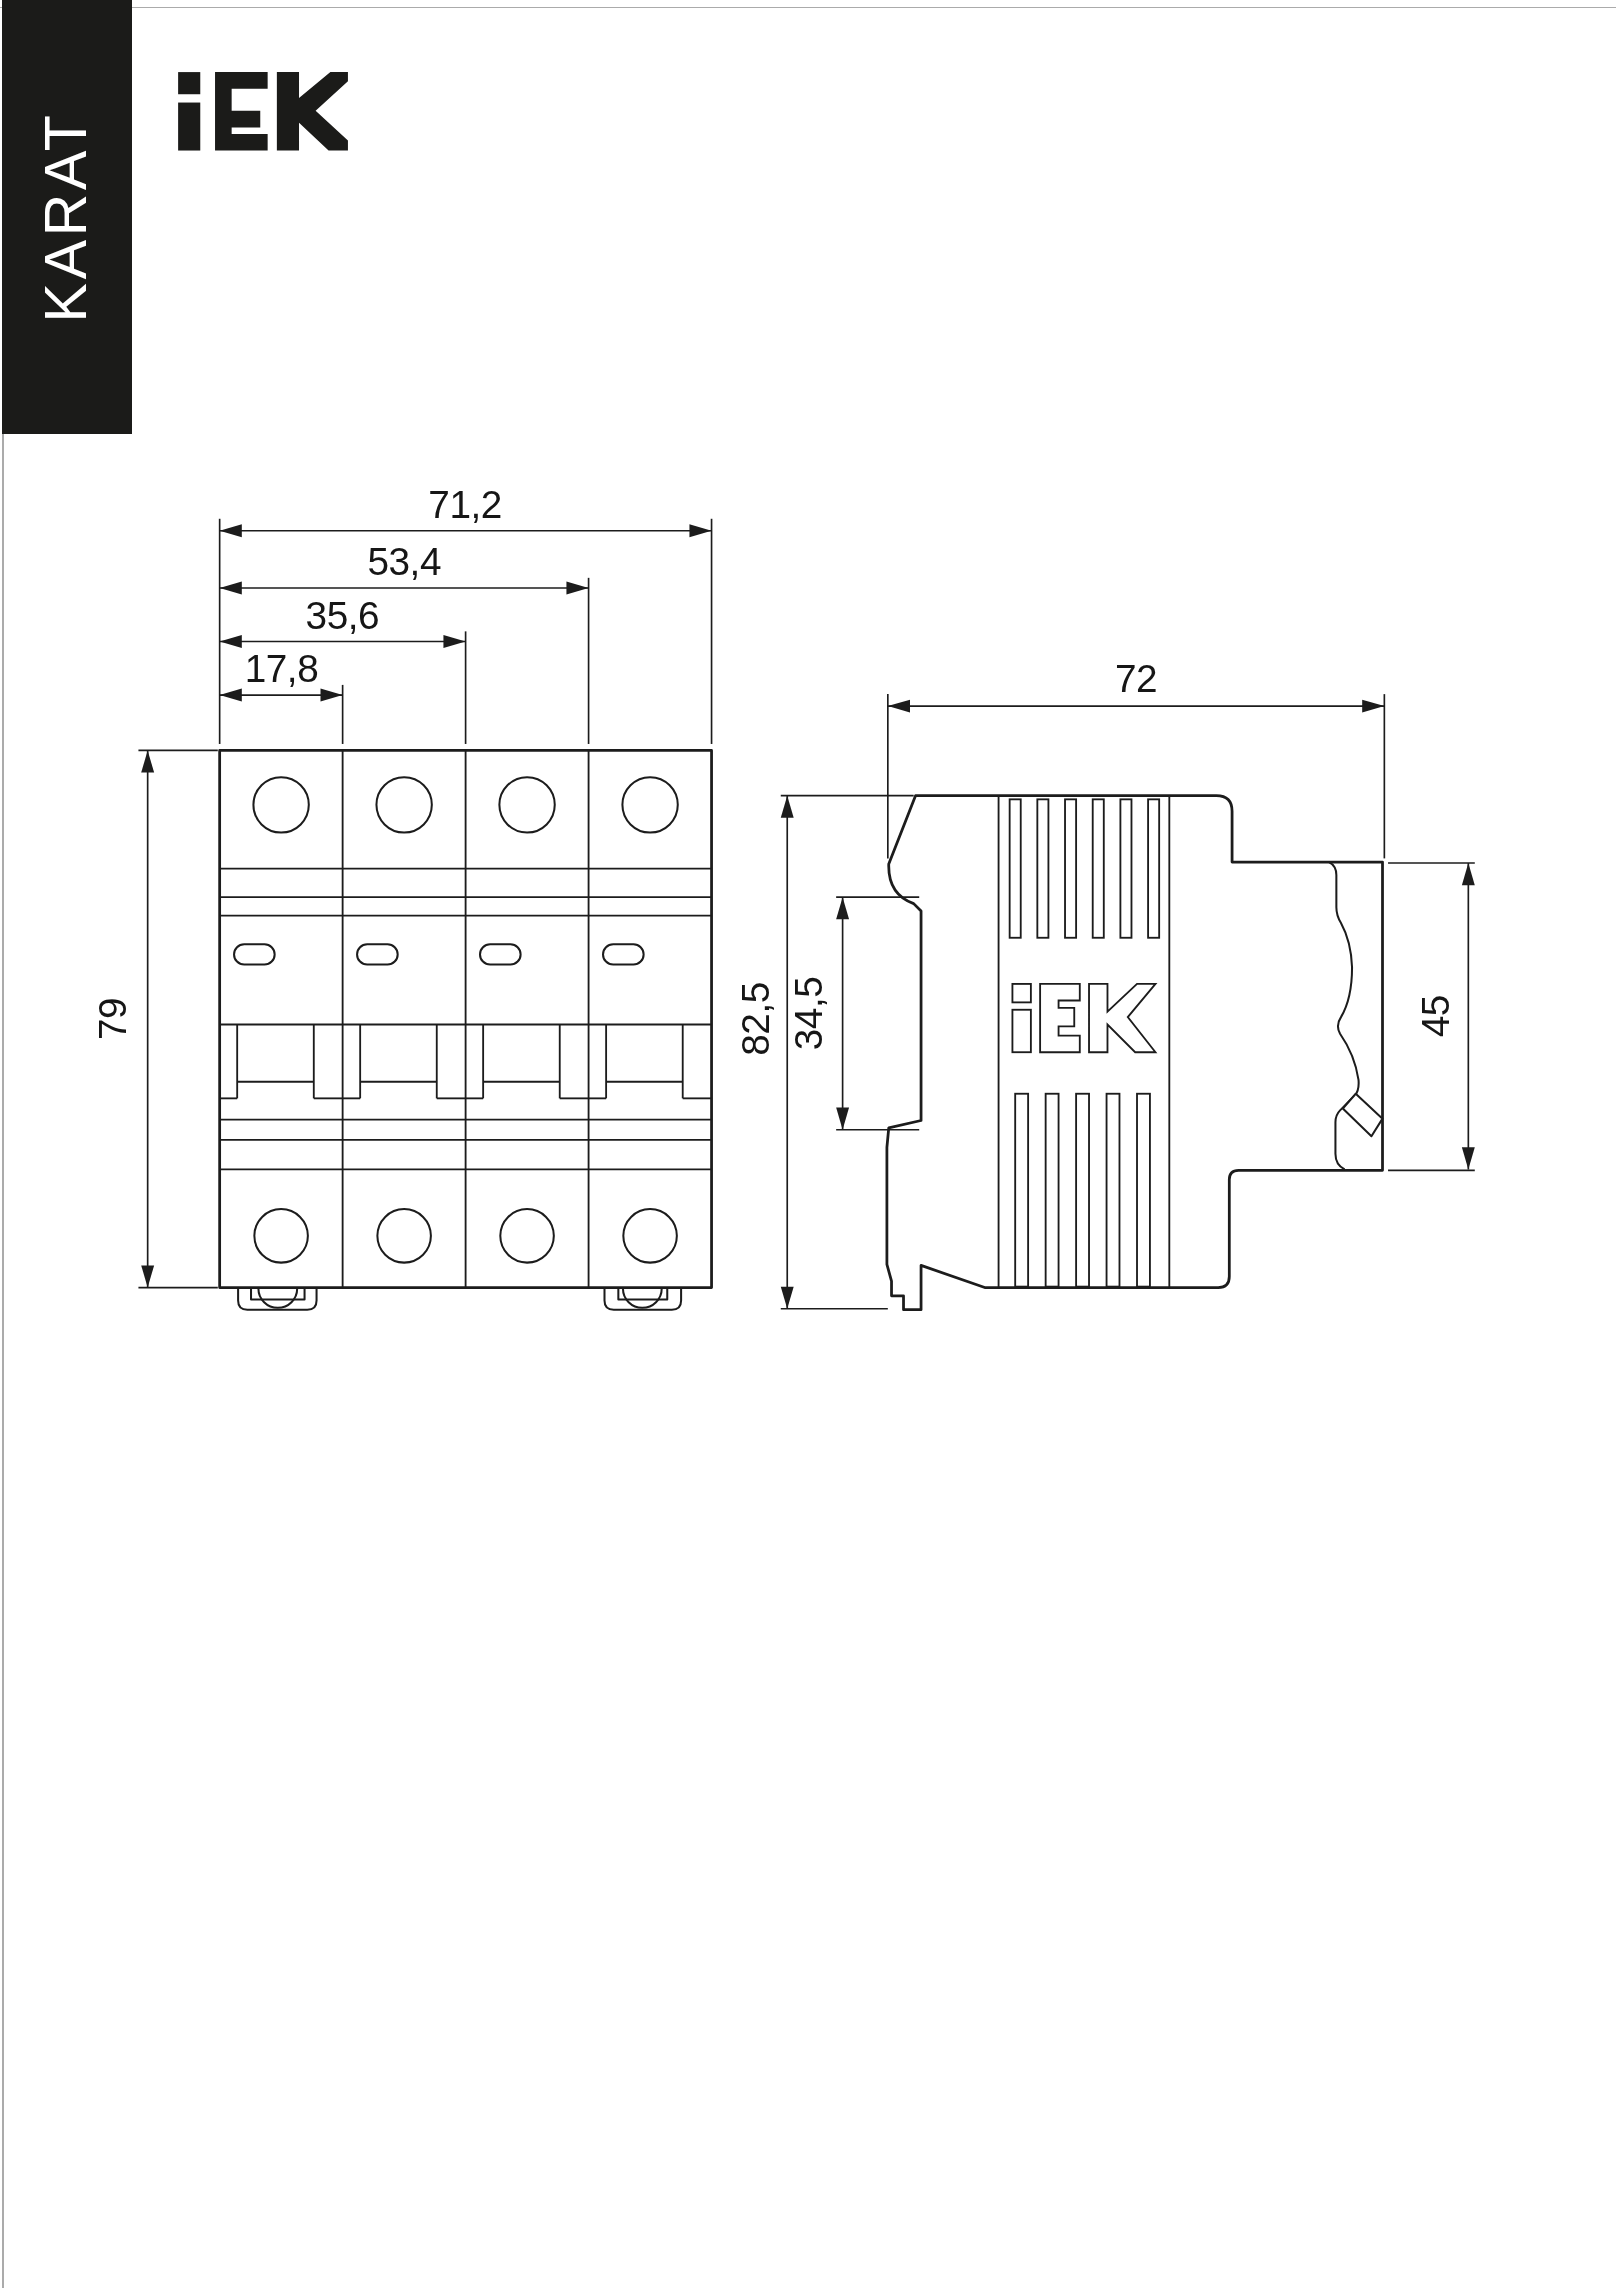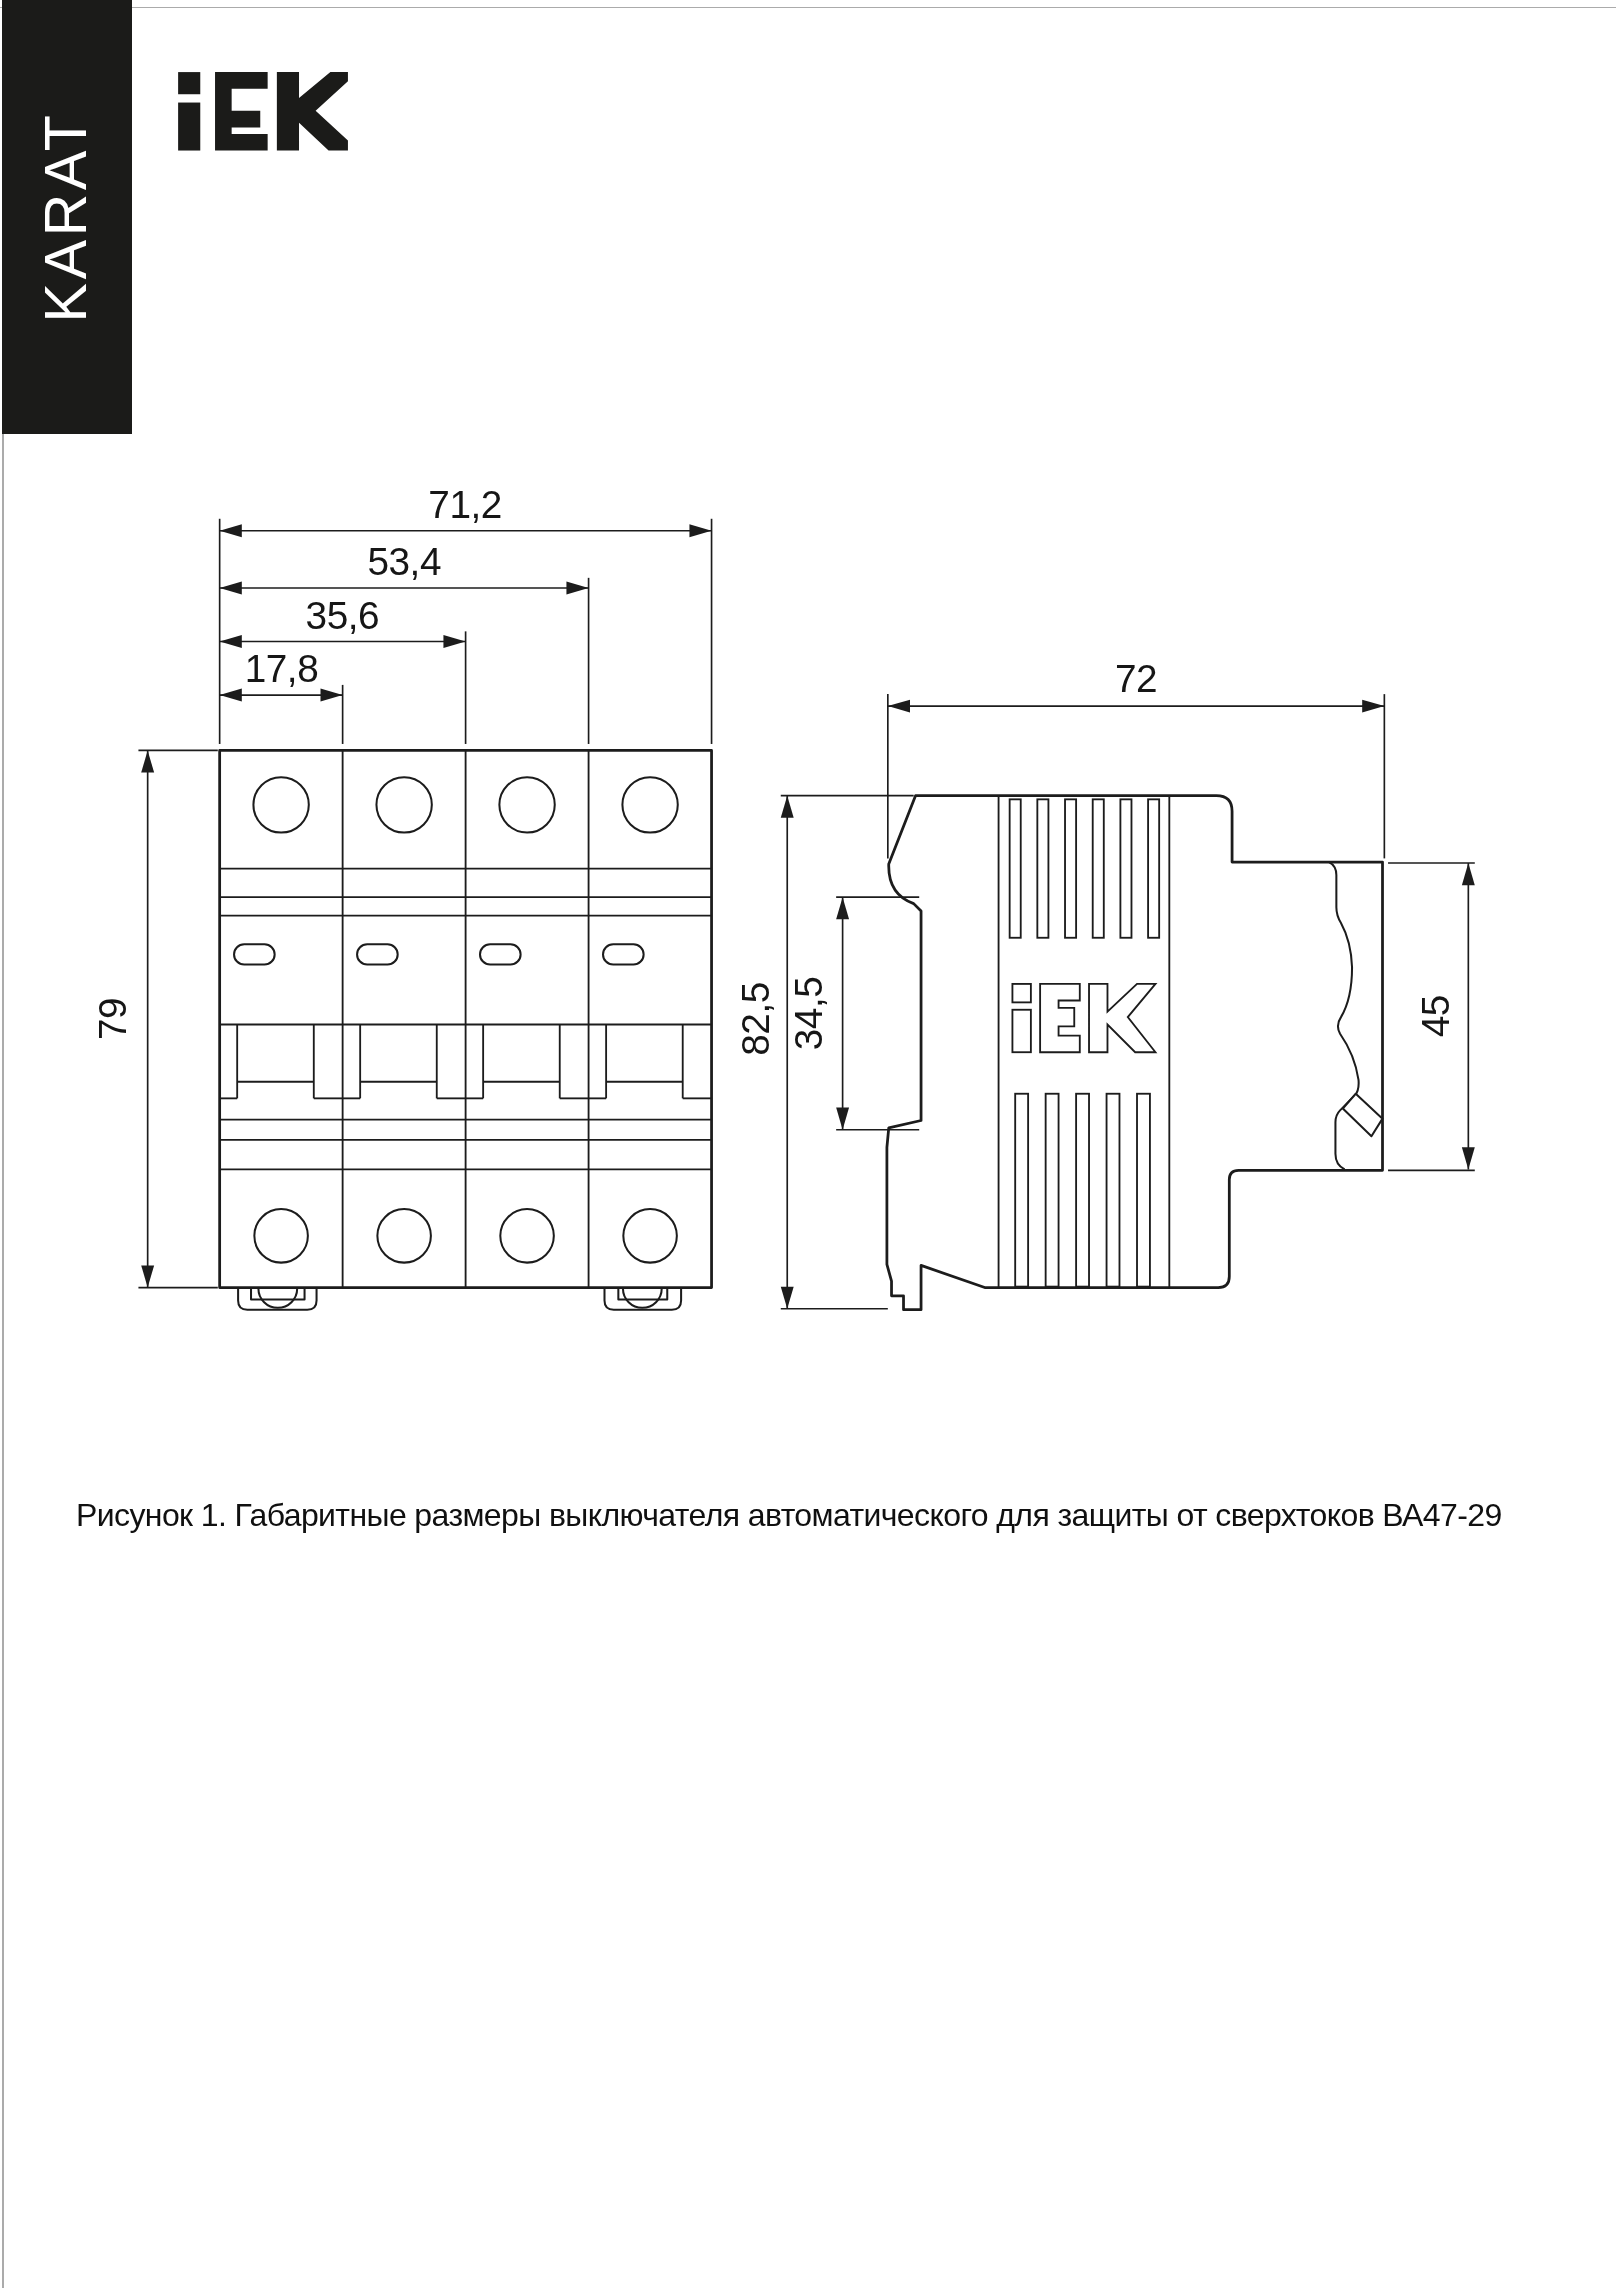--- a/index.html
+++ b/index.html
@@ -224,15 +224,14 @@
         <polygon class="arrow" points="1591,935 1584,959 1598,959"></polygon>
         <polygon class="arrow" points="1591,1267 1584,1243 1598,1243"></polygon>
       </g>
       <text class="dimtext" x="1231" y="750" text-anchor="middle">72</text>
       <text class="dimtext" x="833" y="1104" text-anchor="middle" transform="rotate(-90 833,1104)">82,5</text>
       <text class="dimtext" x="891" y="1098" text-anchor="middle" transform="rotate(-90 891,1098)">34,5</text>
       <text class="dimtext" x="1570" y="1101" text-anchor="middle" transform="rotate(-90 1570,1101)">45</text>
     </g>
   </svg>
 
-  <div id="figure-caption">Рисунок 1. Габаритные размеры выключателя автоматического для защиты от сверхтоков ВА47-29</div>
 </div>
 
 
 </body></html>

